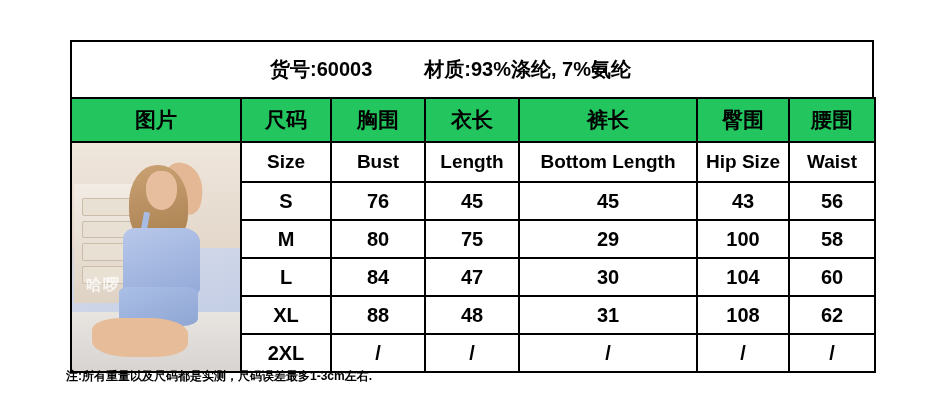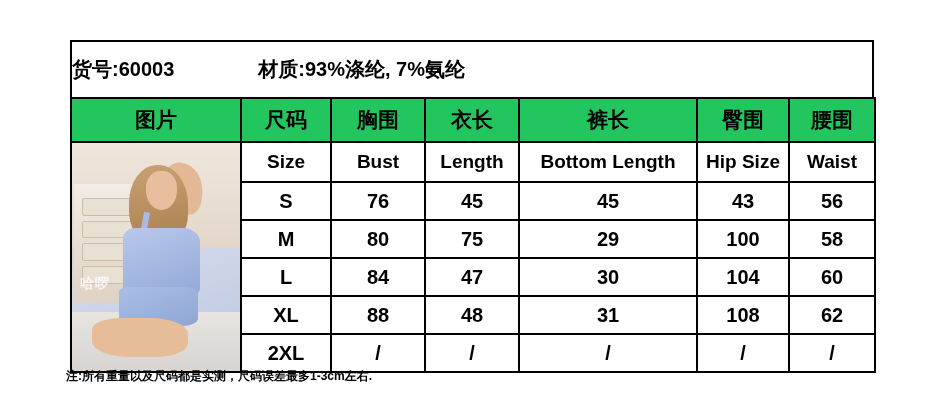--- a/index.html
+++ b/index.html
@@ -31,23 +31,24 @@
     border: 2px solid #000000;
     border-bottom: none;
     box-sizing: border-box;
   }
   .header-cell {
     font-size: 20px;
     font-weight: bold;
     white-space: nowrap;
   }
   .header-code {
+    margin-left: 198px;
   }
   .header-material {
-    margin-left: 84px;
+    margin-left: 52px;
     text-align: center;
   }
   table.size-table {
     position: absolute;
     left: 70px;
     top: 97px;
     width: 804px;
     border-collapse: collapse;
     table-layout: fixed;
   }
@@ -175,23 +176,23 @@
   }
   .photo-leg {
     position: absolute;
     left: -26%; top: 80%;
     width: 92%; height: 20%;
     background: #e7bd99;
     border-radius: 30% 40% 34% 40%;
   }
   .photo-watermark {
     position: absolute;
-    left: 8px;
+    left: 14px;
     top: 58%;
-    font-size: 14px;
+    font-size: 16px;
     color: rgba(255,255,255,0.75);
     letter-spacing: 1px;
   }
   .notes {
     position: absolute;
     left: 66px;
     top: 365px;
     width: 820px;
   }
   .note-line {

